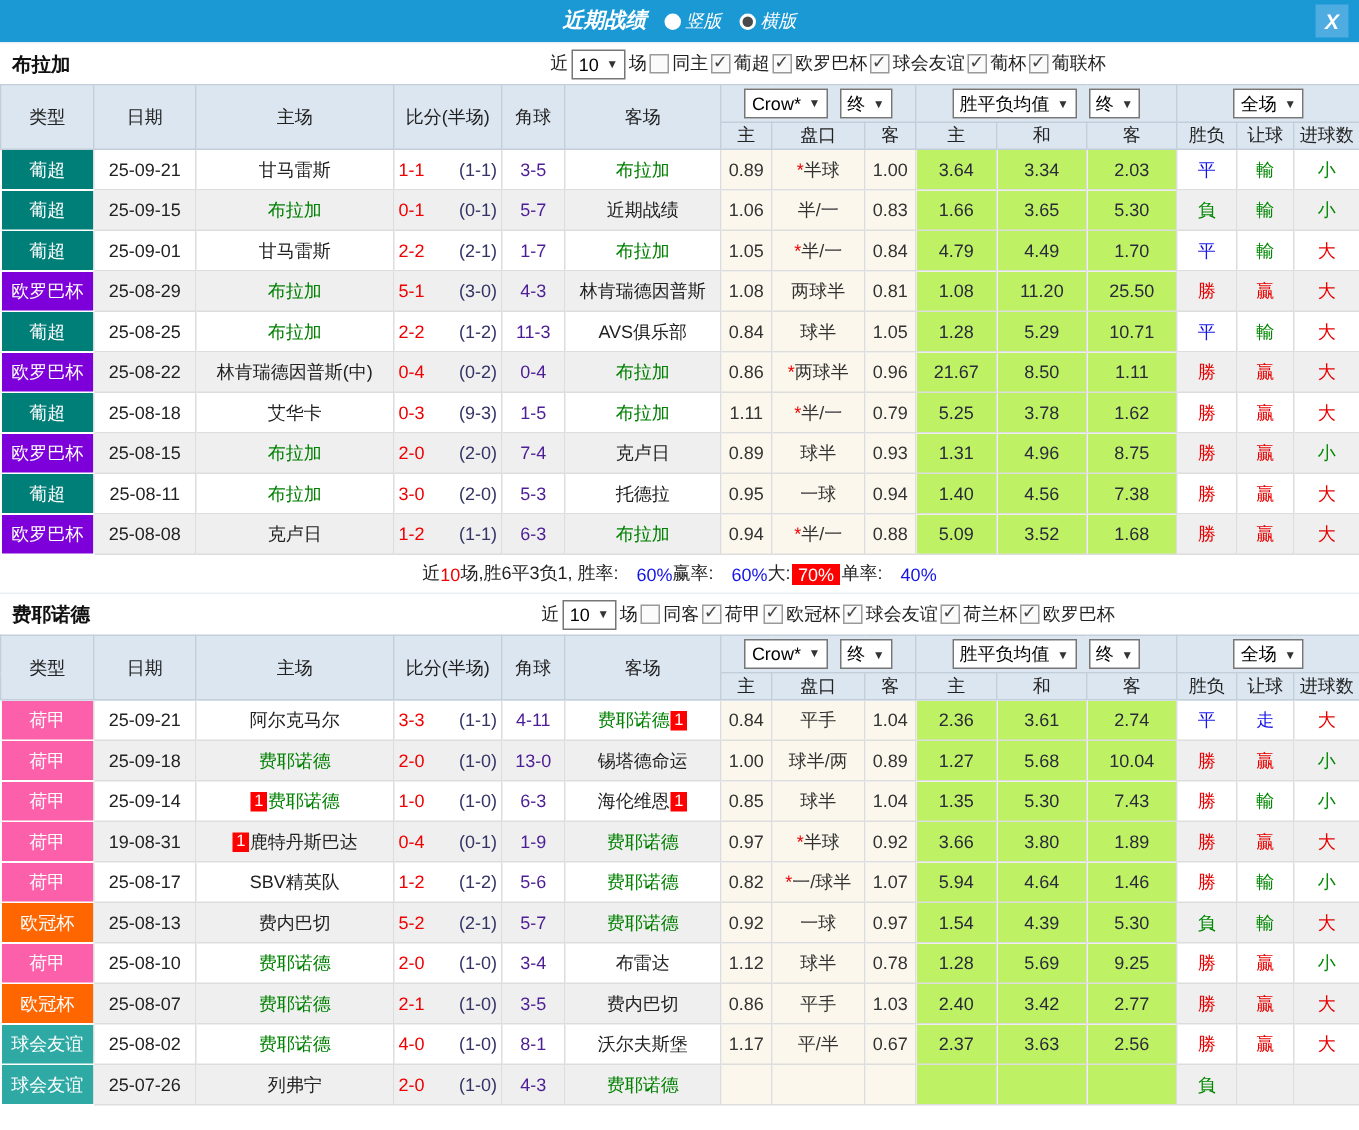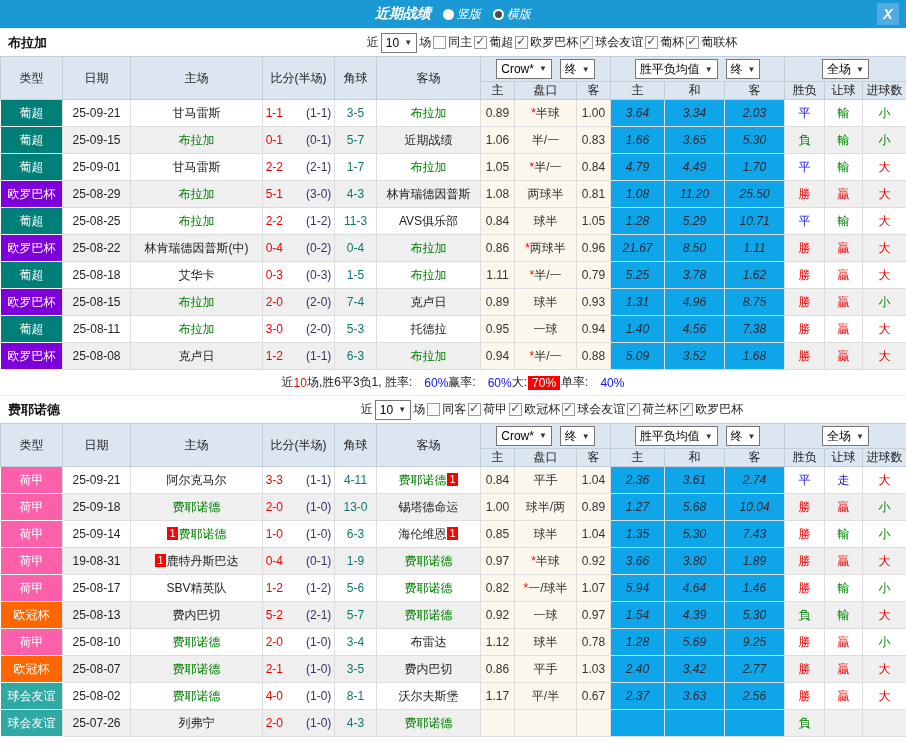--- a/index.html
+++ b/index.html
@@ -33,25 +33,25 @@
   .sel .arrow { font-size:8px; color:#333; margin-left:5px; }
 
   
   table { width:906px; border-collapse:collapse; table-layout:fixed; font-size:12px; text-align:center; }
   th { background:#DCE6F0; border:1px solid #C2CEDA; font-weight:normal; color:#222; }
   tr.hdr-top th { height:25px; }
   tr.hdr-sub th { height:16px; }
   td { border:1px solid #DDDDDD; height:27px; overflow:hidden; white-space:nowrap; color:#222; }
   td.type { color:#fff; border-color:#fff #ddd #fff #fff; }
   td.c-odds { background:#FCF7EC; color:#333; }
-  td.c-mean { background:#0ea5e9; color:#2a2a3a;font-style:italic; }
+  td.c-mean { background:#bef264; color:#2a2a3a; }
   tr.alt td:not(.c-odds):not(.c-mean):not(.type) { background:#EFEFEF; }
   .score-main { color:#F00000; }
   .score-half { color:#333366;margin-left:23px; }
-  .corner { color:#0f766e; }
+  .corner { color:#4c1d95; }
   .t-green { color:#008000; }
   .c-red { color:#E60000; }
   .c-green { color:#008800; }
   .c-blue { color:#1414E6; }
   .star { color:#F00000; }
   .badge { display:inline-block; background:#FF0000; color:#fff; font-size:11px; line-height:13px;
            padding:0 2px; margin:0 1px; vertical-align:1px; }
 
   
   .summary { height:25px; display:flex; align-items:center; justify-content:center;
@@ -253,21 +253,21 @@
             <td class="c-mean">8.50</td>
             <td class="c-mean">1.11</td>
             <td><span class="c-red">勝</span></td>
             <td><span class="c-red">贏</span></td>
             <td><span class="c-red">大</span></td>
           </tr>
           <tr>
             <td class="type" style="background: rgb(0, 126, 120);">葡超</td>
             <td>25-08-18</td>
             <td><span>艾华卡</span></td>
-            <td><span class="score-main">0-3</span><span class="score-half">(0-3)</span></td>
+            <td><span class="score-main">0-3</span><span class="score-half">(9-3)</span></td>
             <td class="corner">1-5</td>
             <td><span class="t-green">布拉加</span></td>
             <td class="c-odds">1.11</td>
             <td class="c-odds"><span class="star">*</span><span>半/一</span></td>
             <td class="c-odds">0.79</td>
             <td class="c-mean">5.25</td>
             <td class="c-mean">3.78</td>
             <td class="c-mean">1.62</td>
             <td><span class="c-red">勝</span></td>
             <td><span class="c-red">贏</span></td>

